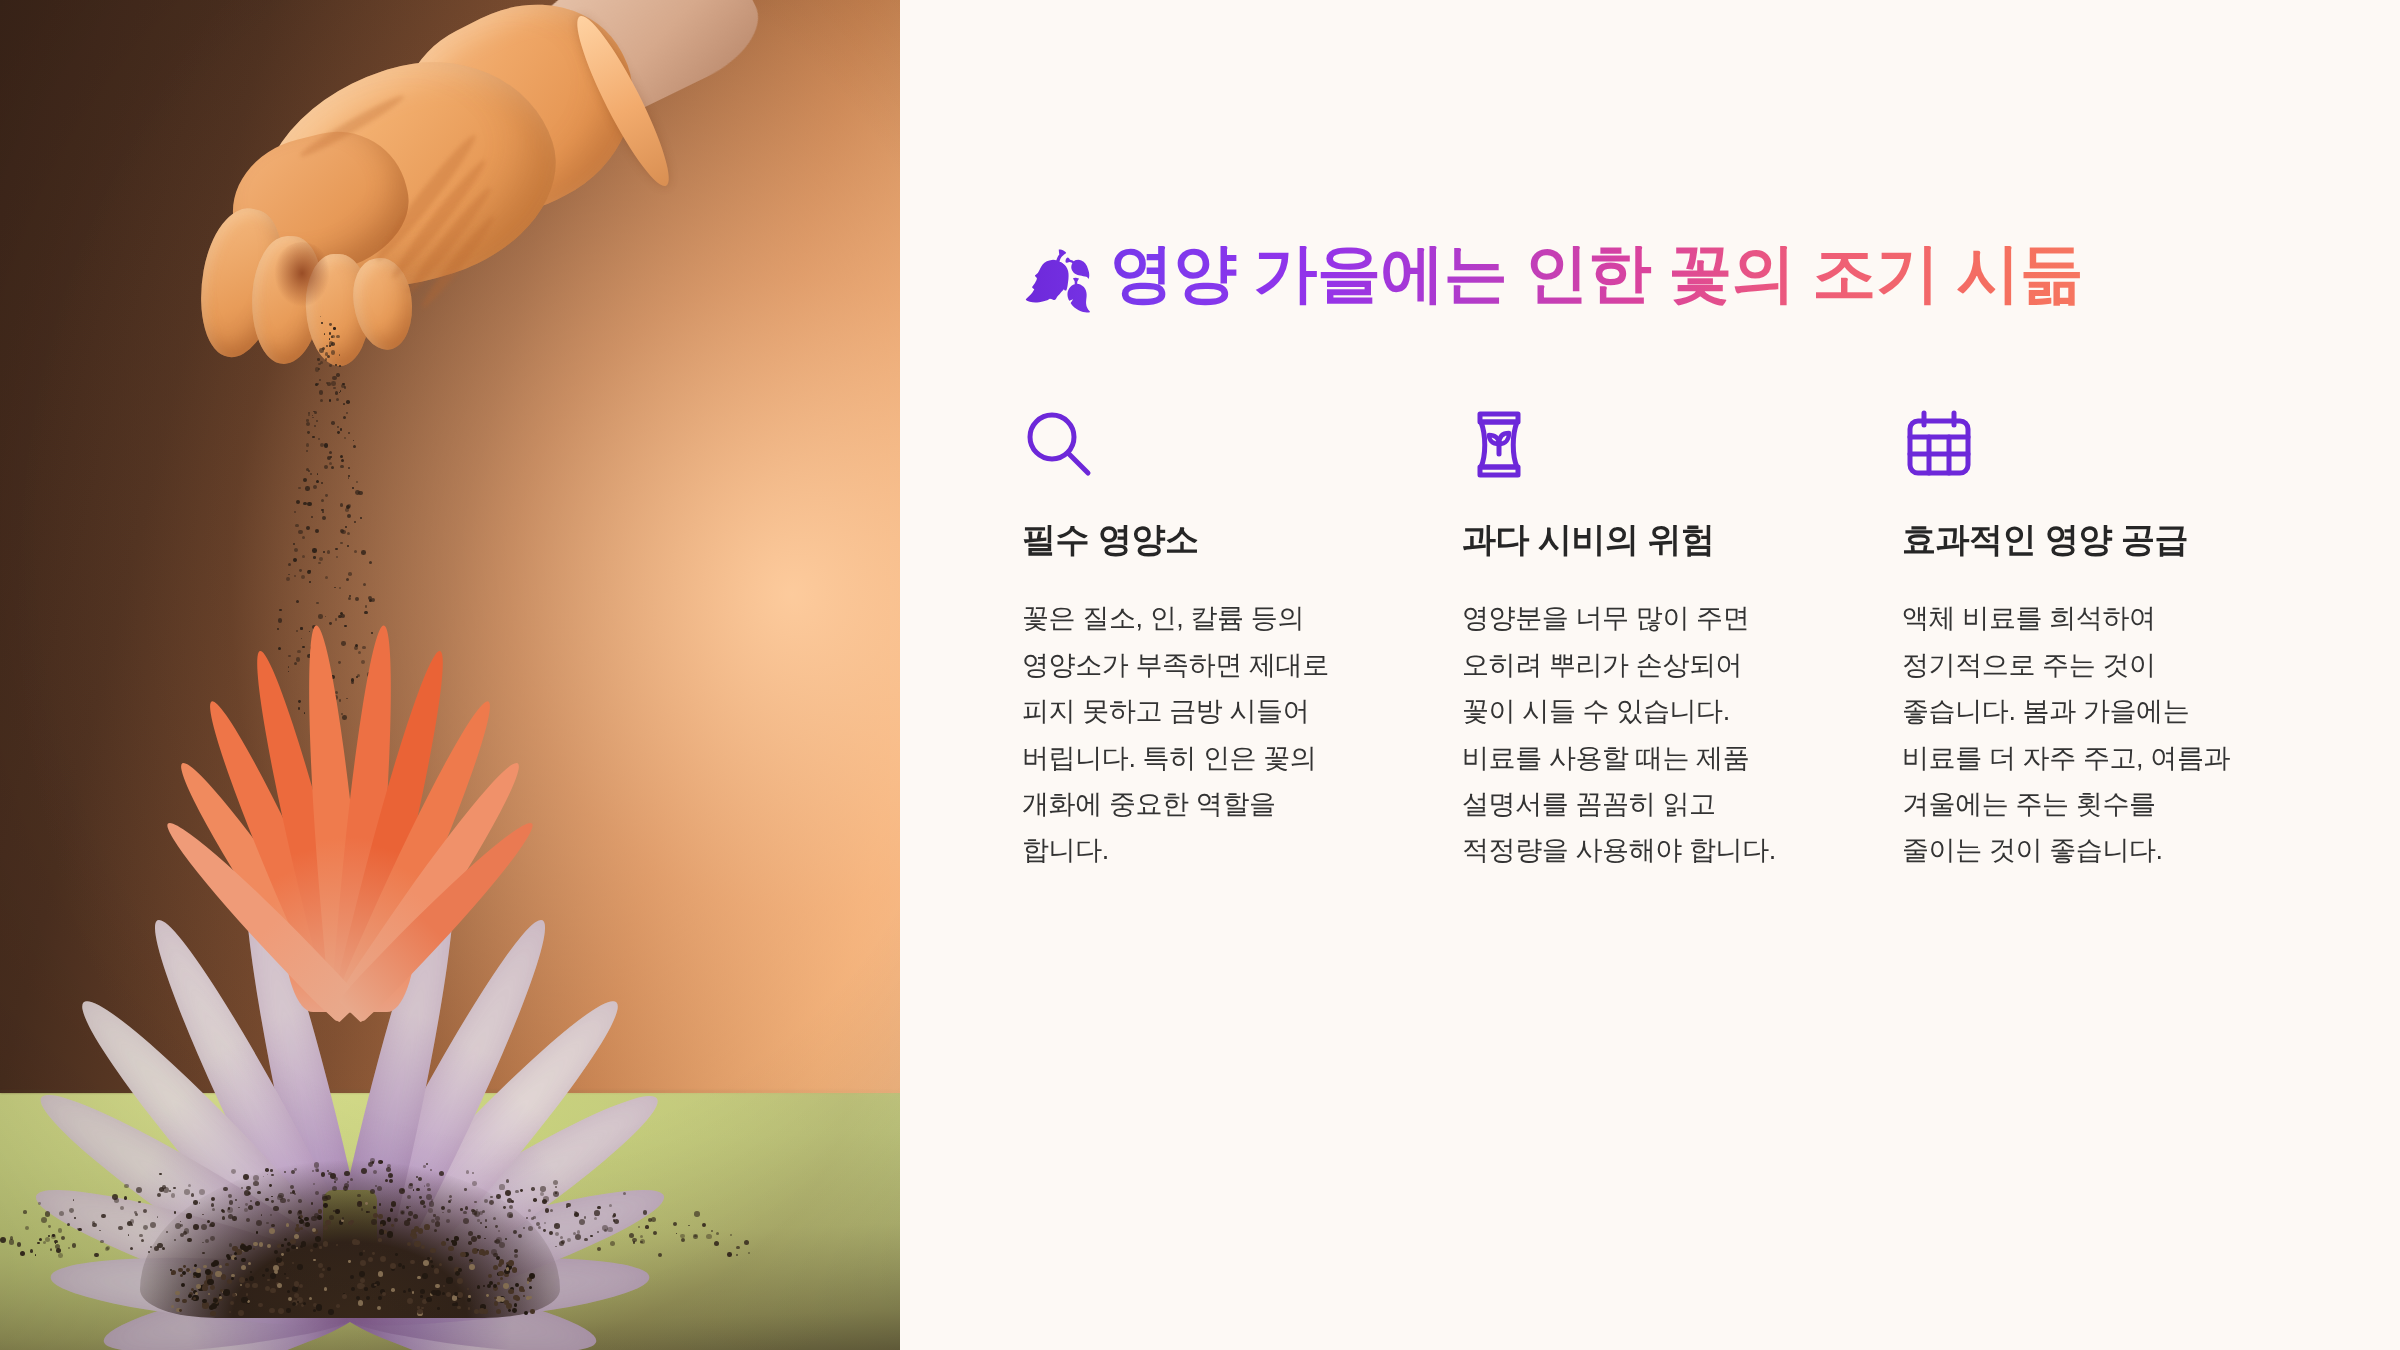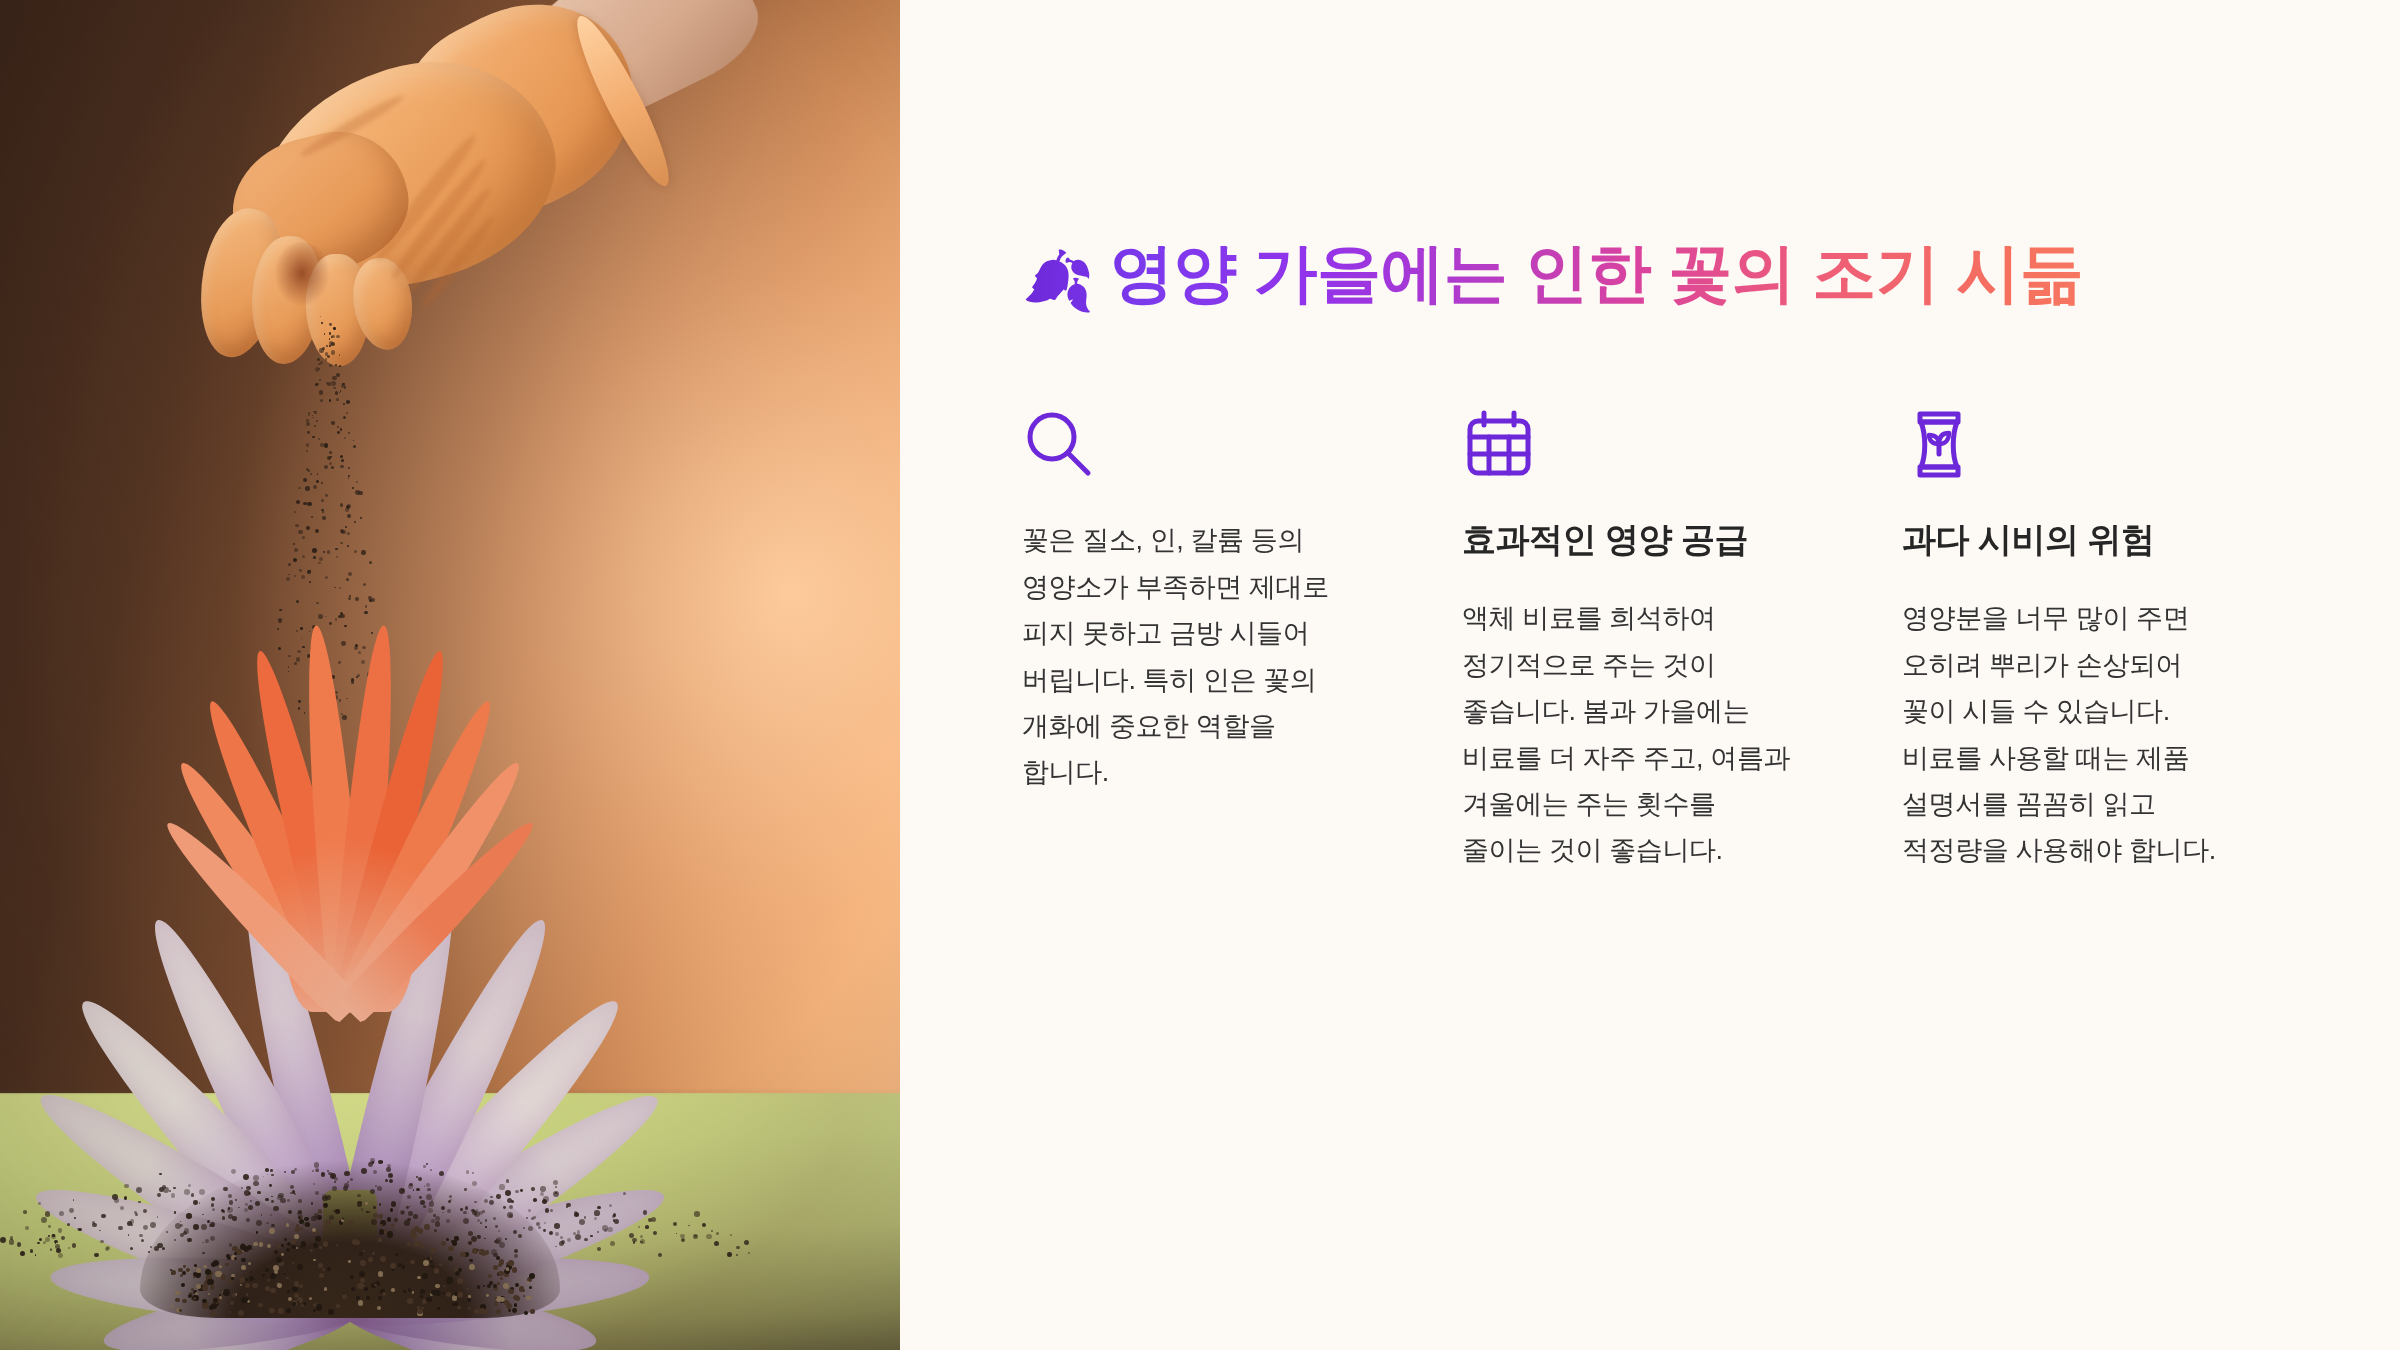--- a/index.html
+++ b/index.html
@@ -1348,49 +1348,50 @@
 
     <div class="columns">
 
       <div class="col">
         <div class="col-icon">
           <svg width="74" height="74" viewBox="0 0 74 74" fill="none" stroke="#6D28D9" stroke-width="5" stroke-linecap="round">
             <circle cx="30" cy="30" r="22"></circle>
             <line x1="46" y1="46" x2="66" y2="66"></line>
           </svg>
         </div>
+        <div class="col-head">필수 영양소</div>
         <div class="col-body">꽃은 질소, 인, 칼륨 등의 영양소가 부족하면 제대로 피지 못하고 금방 시들어 버립니다. 특히 인은 꽃의 개화에 중요한 역할을 합니다.</div>
+      </div>
+
+      <div class="col">
+        <div class="col-icon">
+          <svg width="74" height="74" viewBox="0 0 74 74" fill="none" stroke="#6D28D9" stroke-width="5" stroke-linejoin="round" stroke-linecap="round">
+            <path d="M18 7 h38 v8 h-38 z"></path>
+            <path d="M19 15 C24 28 24 48 19 60 h36 C50 48 50 28 55 15 z"></path>
+            <path d="M18 60 h38 v8 h-38 z"></path>
+            <path d="M37 47 v-12"></path>
+            <path d="M37 37 C30 37 27 33 27 28 C33 28 37 31 37 37 z" stroke-width="4.4"></path>
+            <path d="M37 37 C44 37 47 32 47 26 C40 26 37 30 37 37 z" stroke-width="4.4"></path>
+          </svg>
+        </div>
+        <div class="col-head">과다 시비의 위험</div>
+        <div class="col-body">영양분을 너무 많이 주면 오히려 뿌리가 손상되어 꽃이 시들 수 있습니다. 비료를 사용할 때는 제품 설명서를 꼼꼼히 읽고 적정량을 사용해야 합니다.</div>
       </div>
 
       <div class="col">
         <div class="col-icon">
           <svg width="74" height="74" viewBox="0 0 74 74" fill="none" stroke="#6D28D9" stroke-width="5" stroke-linejoin="round" stroke-linecap="round">
             <rect x="8" y="14" width="58" height="52" rx="8"></rect>
             <line x1="8" y1="30" x2="66" y2="30"></line>
             <line x1="8" y1="47" x2="66" y2="47"></line>
             <line x1="27" y1="30" x2="27" y2="66"></line>
             <line x1="47" y1="30" x2="47" y2="66"></line>
             <line x1="22" y1="6" x2="22" y2="18"></line>
             <line x1="52" y1="6" x2="52" y2="18"></line>
           </svg>
         </div>
         <div class="col-head">효과적인 영양 공급</div>
         <div class="col-body">액체 비료를 희석하여 정기적으로 주는 것이 좋습니다. 봄과 가을에는 비료를 더 자주 주고, 여름과 겨울에는 주는 횟수를 줄이는 것이 좋습니다.</div>
       </div>
 
-      <div class="col">
-        <div class="col-icon">
-          <svg width="74" height="74" viewBox="0 0 74 74" fill="none" stroke="#6D28D9" stroke-width="5" stroke-linejoin="round" stroke-linecap="round">
-            <path d="M18 7 h38 v8 h-38 z"></path>
-            <path d="M19 15 C24 28 24 48 19 60 h36 C50 48 50 28 55 15 z"></path>
-            <path d="M18 60 h38 v8 h-38 z"></path>
-            <path d="M37 47 v-12"></path>
-            <path d="M37 37 C30 37 27 33 27 28 C33 28 37 31 37 37 z" stroke-width="4.4"></path>
-            <path d="M37 37 C44 37 47 32 47 26 C40 26 37 30 37 37 z" stroke-width="4.4"></path>
-          </svg>
-        </div>
-        <div class="col-head">과다 시비의 위험</div>
-        <div class="col-body">영양분을 너무 많이 주면 오히려 뿌리가 손상되어 꽃이 시들 수 있습니다. 비료를 사용할 때는 제품 설명서를 꼼꼼히 읽고 적정량을 사용해야 합니다.</div>
-      </div>
-
     </div>
   </div>
 </div>
 
 </body></html>

